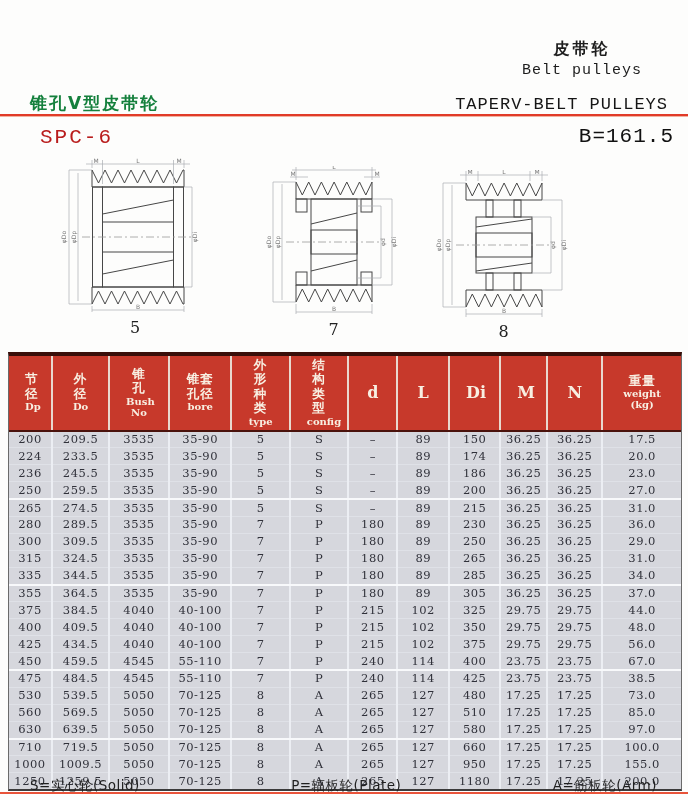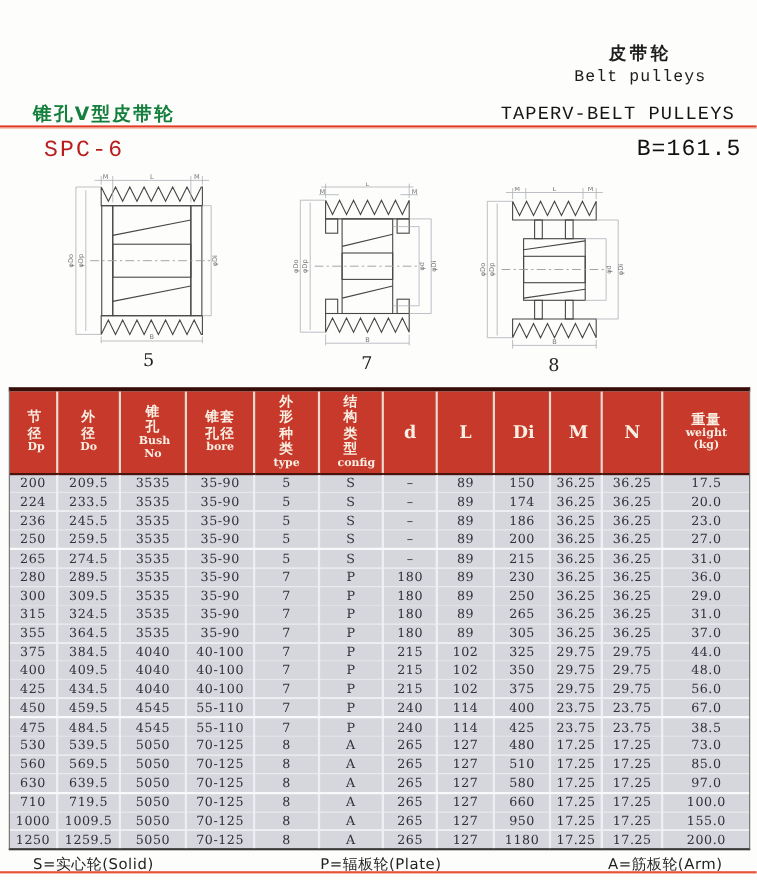--- a/index.html
+++ b/index.html
@@ -393,20 +393,34 @@
           <td>35-90</td>
           <td>7</td>
           <td>P</td>
           <td>180</td>
           <td>89</td>
           <td>265</td>
           <td>36.25</td>
           <td>36.25</td>
           <td>31.0</td>
         </tr>
+        <tr class="group-end">
+          <td>335</td>
+          <td>344.5</td>
+          <td>3535</td>
+          <td>35-90</td>
+          <td>7</td>
+          <td>P</td>
+          <td>180</td>
+          <td>89</td>
+          <td>285</td>
+          <td>36.25</td>
+          <td>36.25</td>
+          <td>34.0</td>
+        </tr>
         <tr>
           <td>355</td>
           <td>364.5</td>
           <td>3535</td>
           <td>35-90</td>
           <td>7</td>
           <td>P</td>
           <td>180</td>
           <td>89</td>
           <td>305</td>

